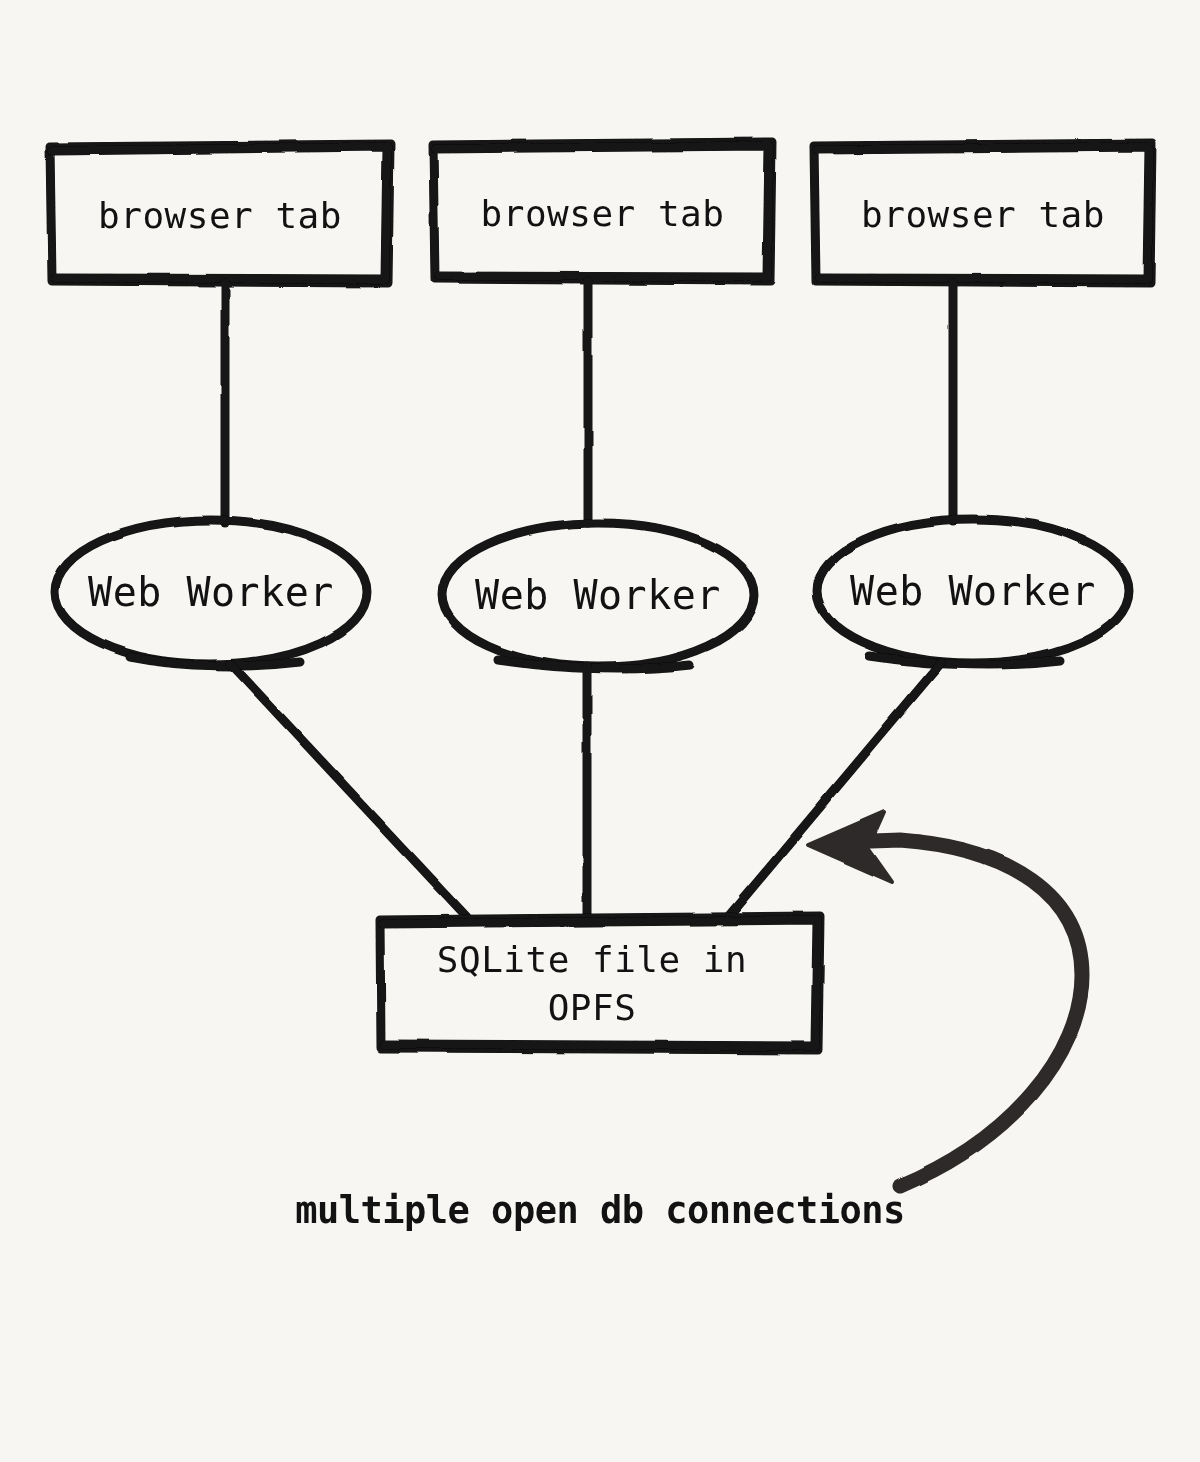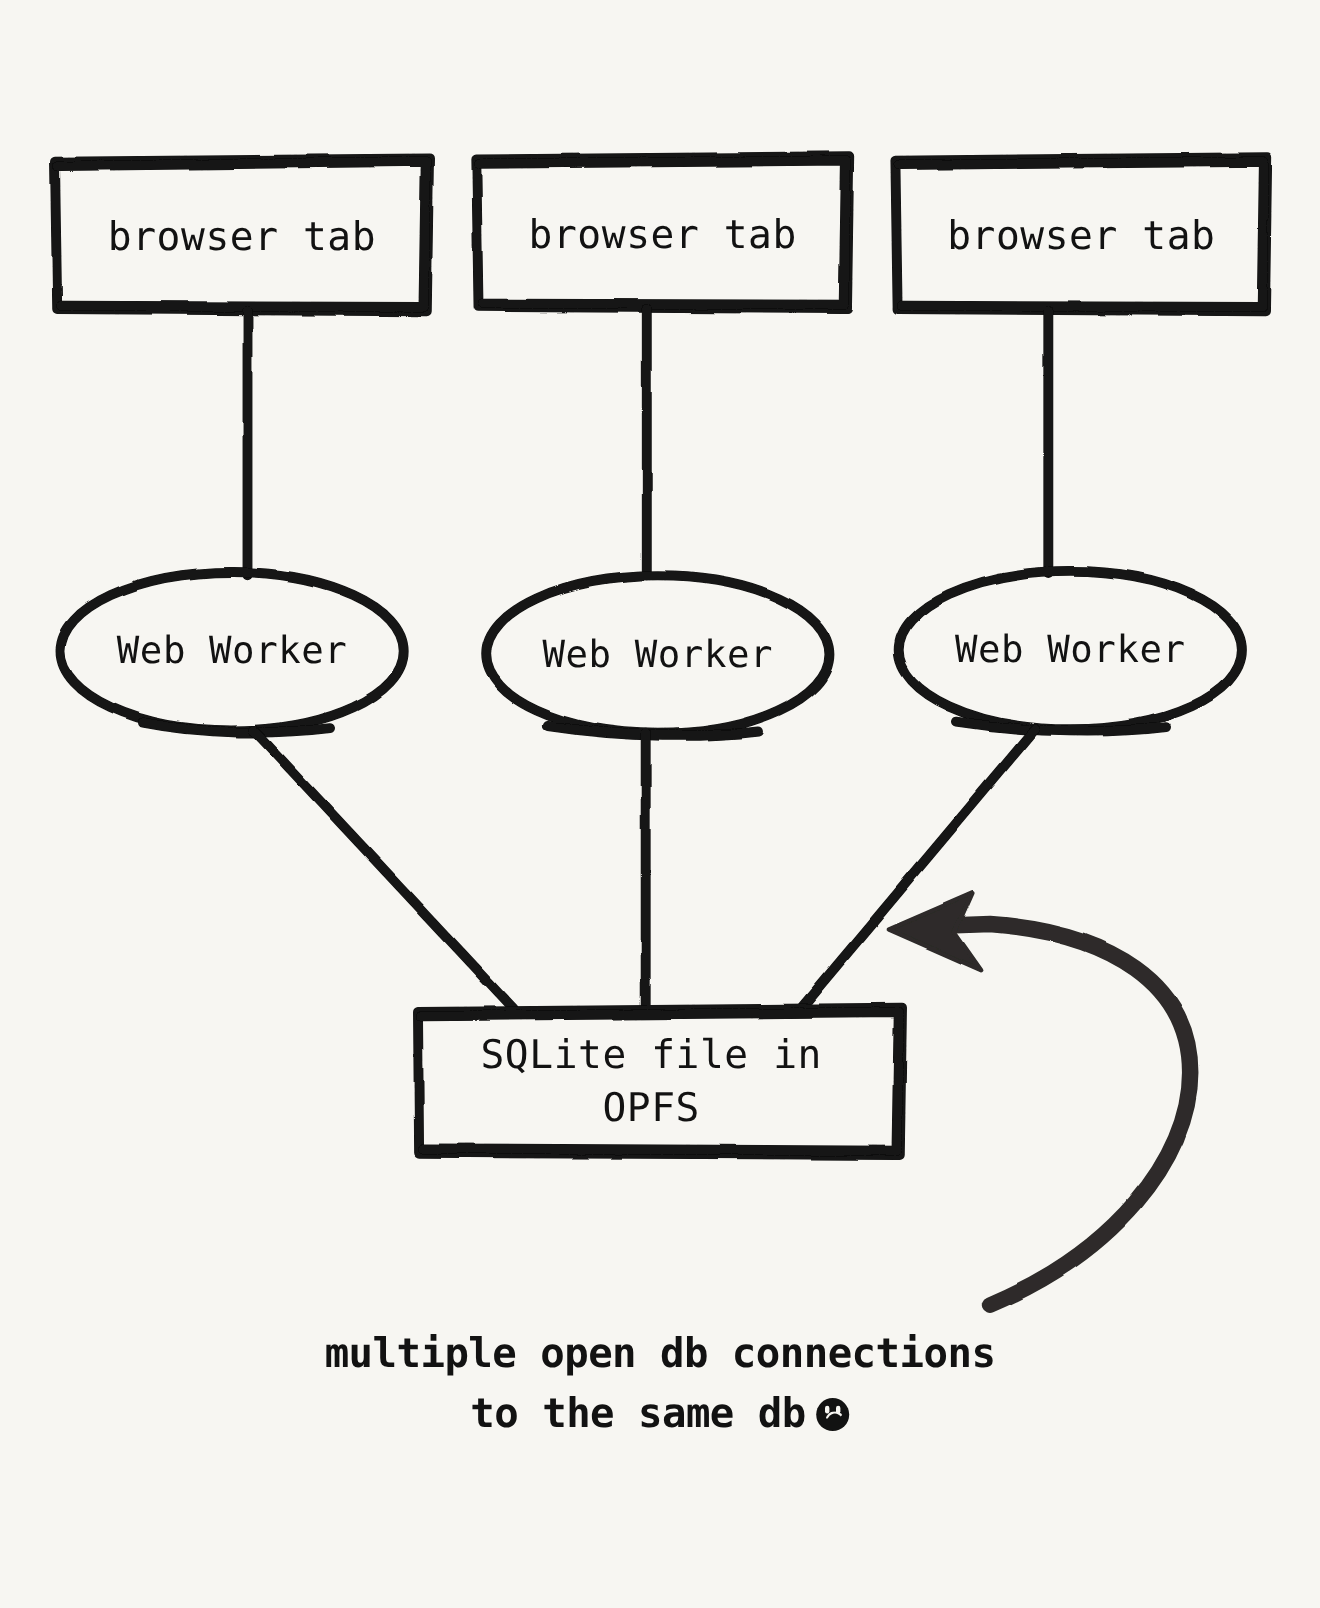--- a/index.html
+++ b/index.html
@@ -35,39 +35,38 @@
     font-weight: 400;
     letter-spacing: 0.5px;
     white-space: pre-line;
     pointer-events: none;
   }
   .tab-label {
     font-size: 36px;
     text-align: center;
   }
   .worker-label {
-    font-size: 34px;
+    font-size: 40px;
   }
   .store-label {
     font-size: 36px;
     line-height: 1.32;
   }
   .caption {
     position: absolute;
     left: 150px;
     top: 1184px;
     width: 900px;
     text-align: center;
     font-family: "DejaVu Sans Mono", "Liberation Mono", monospace;
     font-size: 37px;
     line-height: 1.45;
     font-weight: 700;
     color: #121212;
     letter-spacing: -0.5px;
-    margin-top: 20px;
   }
   .caption .cap-line {
     display: block;
   }
   .sad-face {
     display: inline-block;
     width: 30px;
     height: 30px;
     border-radius: 50%;
     background: #121212;
@@ -175,16 +174,15 @@
 
   <div class="node-label worker-label" style="left:55px; top:520px; width:312px; height:144px;">Web Worker</div>
   <div class="node-label worker-label" style="left:442px; top:523px; width:312px; height:144px;">Web Worker</div>
   <div class="node-label worker-label" style="left:817px; top:519px; width:312px; height:144px;">Web Worker</div>
 
   <div class="node-label store-label" style="left:372px; top:918px; width:440px; height:132px;">SQLite file in
 OPFS</div>
 
   <div class="caption">
     <span class="cap-line">multiple open db connections</span>
-    <span class="cap-line"><span>to the same db</span><span class="sad-face"><span class="sad-mouth"></span></span></span>
   </div>
 
 </div>
 
 </body></html>

